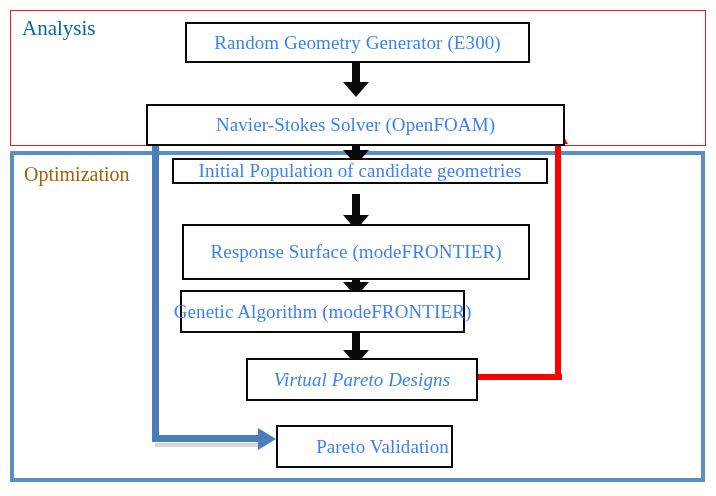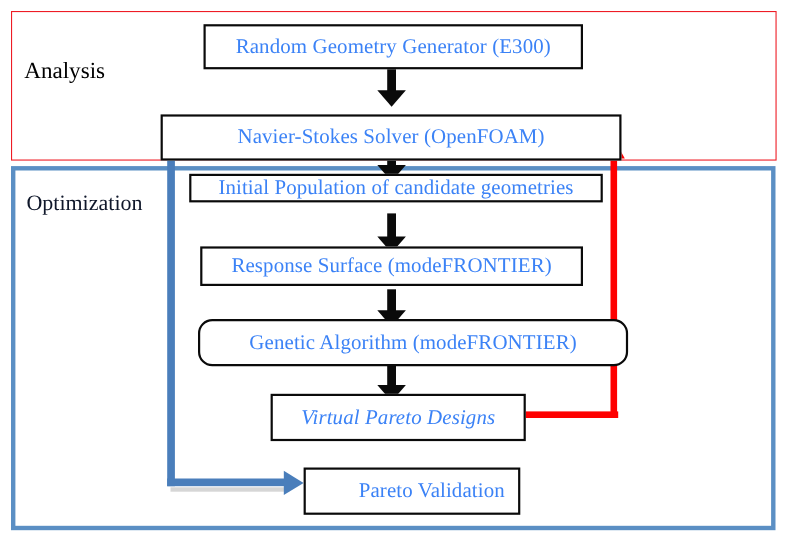--- a/index.html
+++ b/index.html
@@ -42,28 +42,27 @@
   .group-label {
     position: absolute;
     font-family: "Liberation Serif", "DejaVu Serif", serif;
     white-space: nowrap;
     line-height: 1;
   }
   #analysis-label {
     left: 22px;
     top: 18px;
     font-size: 21px;
-    color: #000000;
-    margin-top: 36px;
+    color: #0369a1;
   }
   #optimization-label {
     left: 24px;
-    top: 175px;
+    top: 164px;
     font-size: 20px;
-    color: #0f172a;
+    color: #a16207;
   }
 
   
   .proc-box {
     position: absolute;
     box-sizing: border-box;
     border: 2.2px solid #0a0a0a;
     background: #ffffff;
     display: flex;
     align-items: center;
@@ -72,24 +71,24 @@
     font-family: "Liberation Serif", "DejaVu Serif", serif;
     font-size: 19px;
     letter-spacing: 0.1px;
     white-space: nowrap;
     z-index: 6;
   }
 
   #box-random-geometry      { left: 185px; top: 22px;  width: 345px; height: 41px; }
   #box-navier-stokes        { left: 146px; top: 104px;  width: 419px; height: 42px; }
   #box-initial-population   { left: 172px; top: 158px; width: 376px; height: 26px; }
-  #box-response-surface     { left: 182px; top: 224px; width: 348px; height: 36px; }
-  #box-genetic-algorithm    { left: 180px; top: 290px; width: 391px; height: 43px; border-radius: 13px; }
+  #box-response-surface     { left: 182px; top: 224px; width: 348px; height: 56px; }
+  #box-genetic-algorithm    { left: 180px; top: 290px; width: 285px; height: 43px; }
   #box-virtual-pareto       { left: 246px; top: 358px; width: 232px; height: 43px; font-style: italic; }
-  #box-pareto-validation    { left: 276px; top: 425px; width: 197px; height: 43px; padding-left: 36px; }
+  #box-pareto-validation    { left: 276px; top: 425px; width: 177px; height: 43px; padding-left: 36px; }
 
   
   .flow-arrow {
     position: absolute;
     width: 26px;
     z-index: 4;
   }
   .flow-arrow .shaft {
     position: absolute;
     left: 9px;

